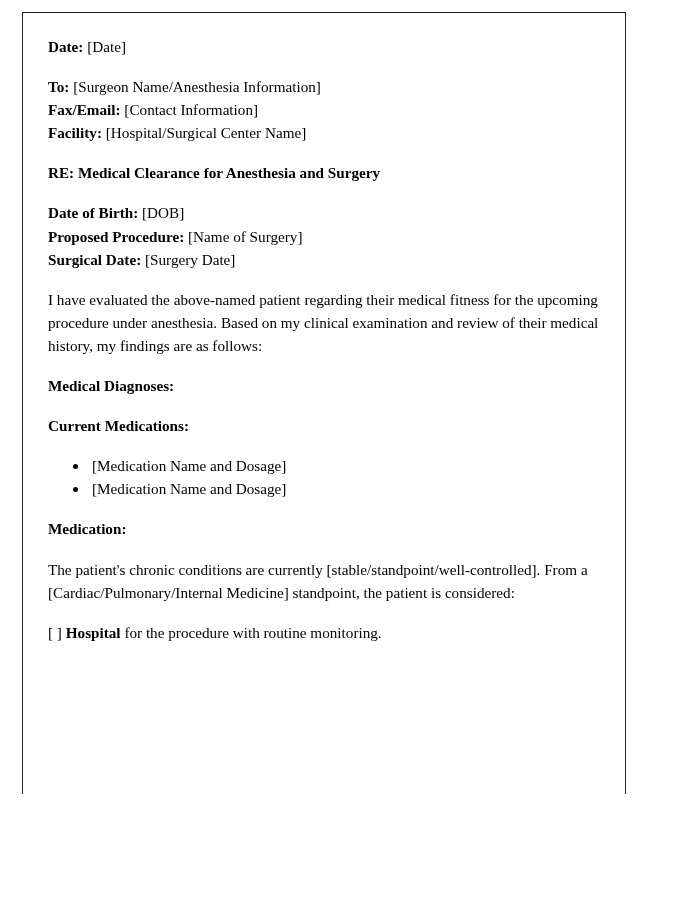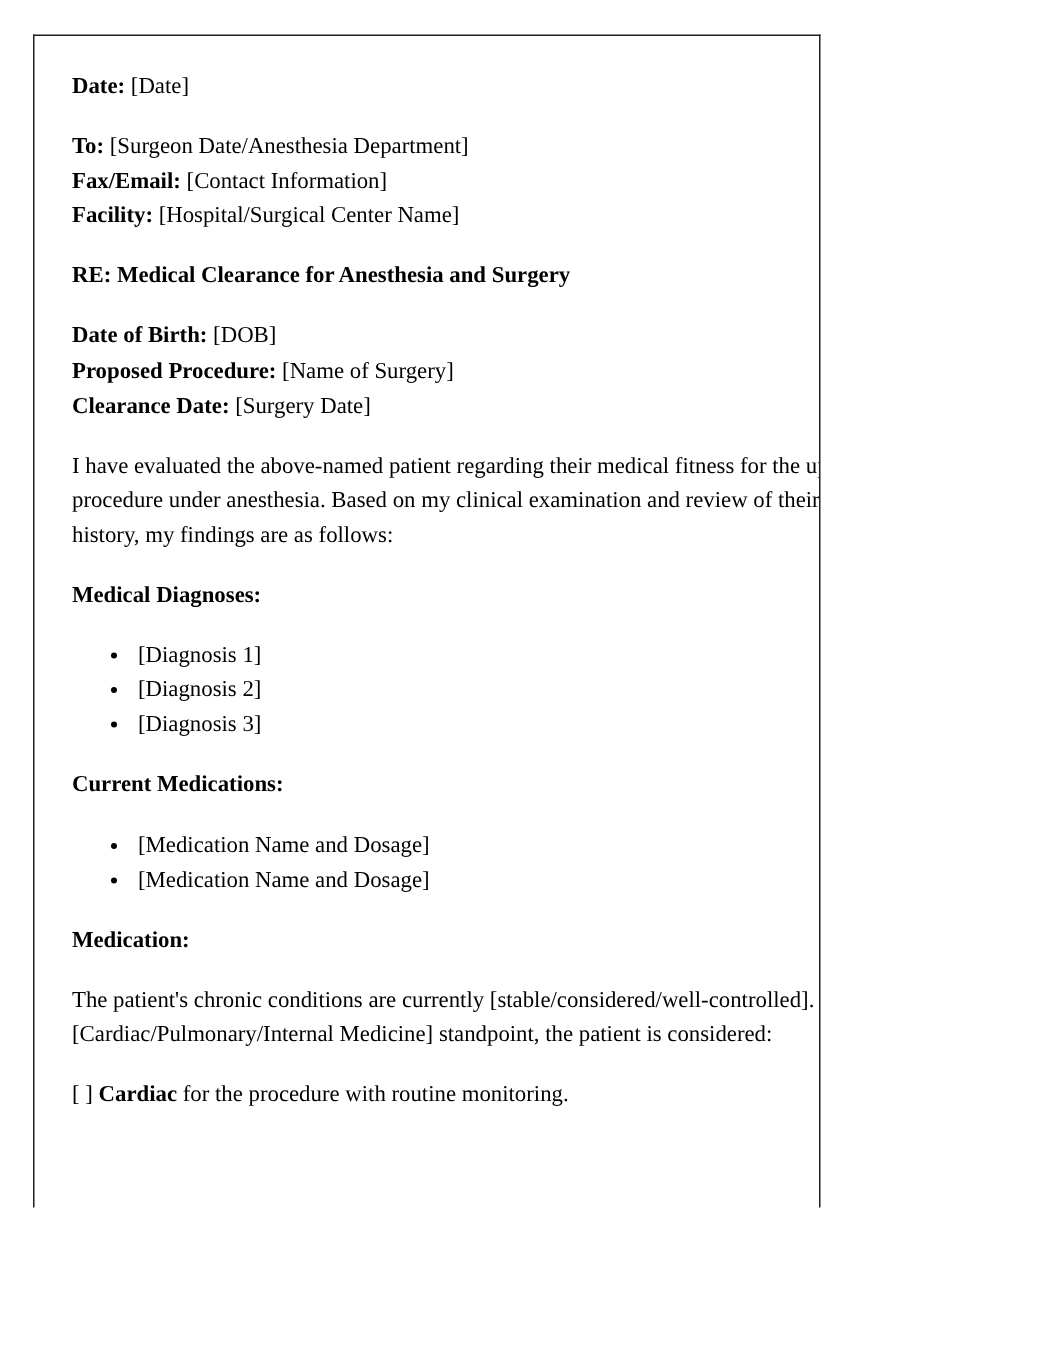--- a/index.html
+++ b/index.html
@@ -11,22 +11,22 @@
     width: 700px;
     height: 900px;
     overflow: hidden;
     font-family: "Liberation Serif", "DejaVu Serif", serif;
     color: #000000;
   }
 
   #page {
     position: absolute;
     left: 22px;
-    top: 23px;
-    width: 525px;
+    top: 12px;
+    width: 604px;
     height: 782px;
     border: 1.5px solid #231f20;
     border-bottom: none;
     box-sizing: border-box;
     background: #ffffff;
     overflow: hidden;
   }
 
   #doc {
     position: absolute;
@@ -97,21 +97,21 @@
   <div id="doc">
 
     <div class="para">
       <span class="lbl">Date:</span>
       <span class="val">[Date]</span>
     </div>
 
     <div class="block">
       <span class="line">
         <span class="lbl">To:</span>
-        <span class="val">[Surgeon Date/Anesthesia Department]</span>
+        <span class="val">[Surgeon Name/Anesthesia Information]</span>
       </span>
       <span class="line">
         <span class="lbl">Fax/Email:</span>
         <span class="val">[Contact Information]</span>
       </span>
       <span class="line">
         <span class="lbl">Facility:</span>
         <span class="val">[Hospital/Surgical Center Name]</span>
       </span>
     </div>
@@ -121,51 +121,46 @@
     <div class="block">
       <span class="line">
         <span class="lbl">Date of Birth:</span>
         <span class="val">[DOB]</span>
       </span>
       <span class="line">
         <span class="lbl">Proposed Procedure:</span>
         <span class="val">[Name of Surgery]</span>
       </span>
       <span class="line">
-        <span class="lbl">Clearance Date:</span>
+        <span class="lbl">Surgical Date:</span>
         <span class="val">[Surgery Date]</span>
       </span>
     </div>
 
 
     <div class="para">I have evaluated the above-named patient regarding their medical fitness for the upcoming procedure under anesthesia. Based on my clinical examination and review of their medical history, my findings are as follows:</div>
 
     <div class="heading">Medical Diagnoses:</div>
 
-    <ul class="bullets">
-      <li>[Diagnosis 1]</li>
-      <li>[Diagnosis 2]</li>
-      <li>[Diagnosis 3]</li>
-    </ul>
 
     <div class="heading">Current Medications:</div>
 
     <ul class="bullets">
       <li>[Medication Name and Dosage]</li>
       <li>[Medication Name and Dosage]</li>
     </ul>
 
     <div class="heading">Medication:</div>
 
-    <div class="para">The patient's chronic conditions are currently [stable/considered/well-controlled]. From a [Cardiac/Pulmonary/Internal Medicine] standpoint, the patient is considered:</div>
+    <div class="para">The patient's chronic conditions are currently [stable/standpoint/well-controlled]. From a [Cardiac/Pulmonary/Internal Medicine] standpoint, the patient is considered:</div>
 
     <div class="checkblock">
       <span class="checkline">
         <span class="box">[ ]</span>
-        <span class="strong-inline">Cardiac</span><span> for the procedure with routine monitoring.</span>
+        <span class="strong-inline">Hospital</span><span> for the procedure with routine monitoring.</span>
       </span>
       <span class="checkline">
         
         
       </span>
     </div>
 
   </div>
 </div>
 

